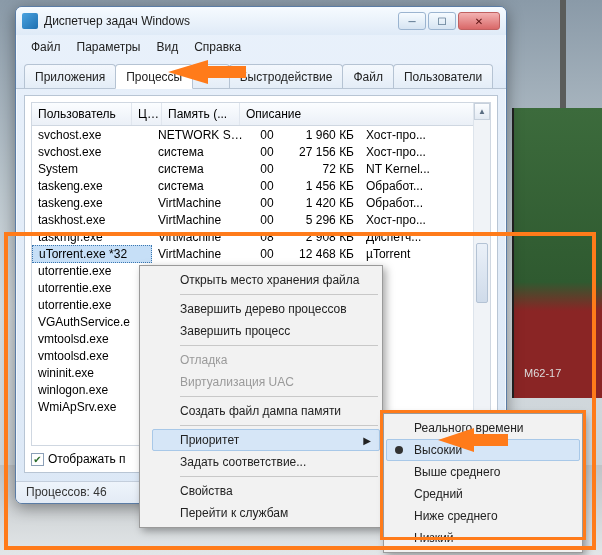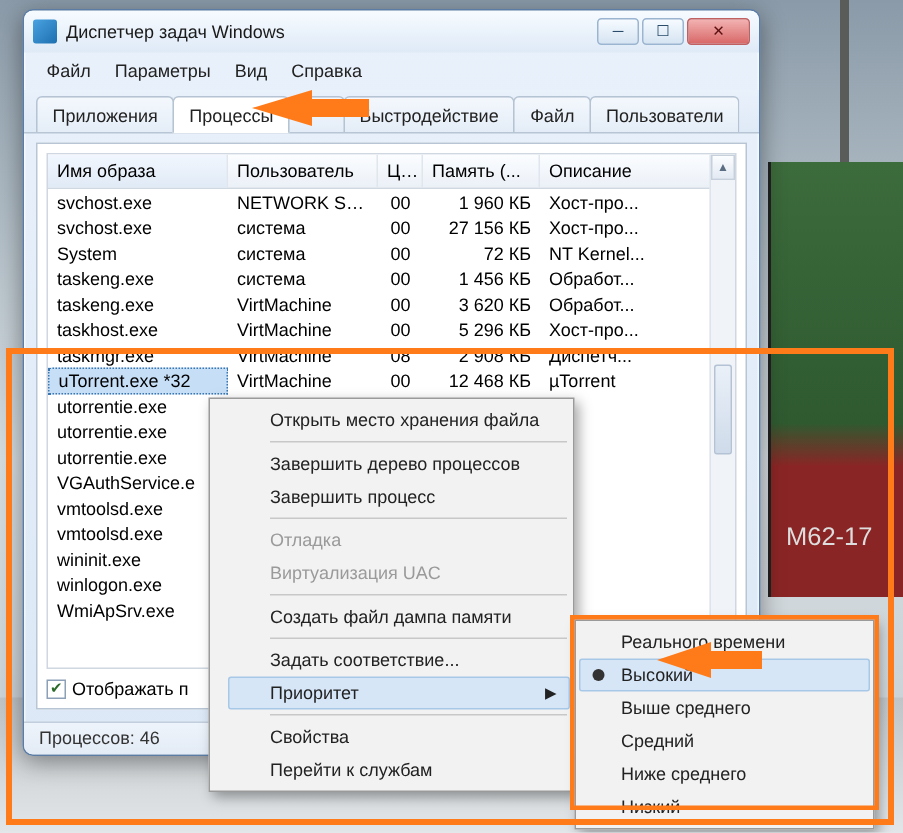--- a/index.html
+++ b/index.html
@@ -11,21 +11,21 @@
     font-size: 12px;
     background: linear-gradient(180deg, #8a9aa8 0%, #bcc7ce 35%, #d5dce0 55%, #c8cfd4 100%);
     overflow: hidden;
     position: relative;
   }
   
   .bg-pole { position:absolute; width:6px; background:#5a5c5a; }
   .bg-train { position:absolute; right:0; top:108px; width:90px; height:290px;
     background: linear-gradient(180deg,#3c6b3c 0%, #2f5a30 60%, #8a2525 70%, #8a2525 100%);
     border-left:2px solid #222;}
-  .bg-train .marking { position:absolute; bottom:30px; left:10px; color:#ddd; font-size:17px;}
+  .bg-train .marking { position:absolute; bottom:19px; left:10px; color:#ddd; font-size:11px;}
   .bg-ground { position:absolute; left:0; right:0; bottom:0; height:90px;
     background:linear-gradient(180deg,#c0c4c7,#e2e6e8);}
   
   .annot-box-outer {
     position:absolute; left:4px; top:232px; width:592px; height:318px;
     border:4px solid #ff7b1a; pointer-events:none; z-index:60;
   }
   .annot-box-inner {
     position:absolute; left:380px; top:410px; width:206px; height:130px;
     border:3px solid #ff7b1a; pointer-events:none; z-index:60;
@@ -146,21 +146,20 @@
     <div class="tab">Приложения</div>
     <div class="tab active">Процессы</div>
     <div class="tab obscured">бы</div>
     <div class="tab">Быстродействие</div>
     <div class="tab">Файл</div>
     <div class="tab">Пользователи</div>
   </div>
   <div class="client">
     <div class="listview">
       <div class="lv-head">
-        <div class="col h0 sorted">Имя образа</div>
         <div class="col h1">Пользователь</div>
         <div class="col h2">ЦП</div>
         <div class="col h3">Память (...</div>
         <div class="col h4">Описание</div>
       </div>
       <div class="lv-body" id="lv-body">
           <div class="row">
             <div class="cell c0">svchost.exe</div>
             <div class="cell c1">NETWORK SE...</div>
             <div class="cell c2">00</div>
@@ -185,21 +184,21 @@
             <div class="cell c0">taskeng.exe</div>
             <div class="cell c1">система</div>
             <div class="cell c2">00</div>
             <div class="cell c3">1 456 КБ</div>
             <div class="cell c4">Обработ...</div>
           </div>
           <div class="row">
             <div class="cell c0">taskeng.exe</div>
             <div class="cell c1">VirtMachine</div>
             <div class="cell c2">00</div>
-            <div class="cell c3">3 620 КБ</div>
+            <div class="cell c3">1 420 КБ</div>
             <div class="cell c4">Обработ...</div>
           </div>
           <div class="row">
             <div class="cell c0">taskhost.exe</div>
             <div class="cell c1">VirtMachine</div>
             <div class="cell c2">00</div>
             <div class="cell c3">5 296 КБ</div>
             <div class="cell c4">Хост-про...</div>
           </div>
           <div class="row">
@@ -302,22 +301,22 @@
     <div class="mi">Открыть место хранения файла</div>
     <div class="sep"></div>
     <div class="mi">Завершить дерево процессов</div>
     <div class="mi">Завершить процесс</div>
     <div class="sep"></div>
     <div class="mi disabled">Отладка</div>
     <div class="mi disabled">Виртуализация UAC</div>
     <div class="sep"></div>
     <div class="mi">Создать файл дампа памяти</div>
     <div class="sep"></div>
+    <div class="mi highlight">Приоритет<span class="arrow-r">▶</span></div>
     <div class="mi">Задать соответствие...</div>
-    <div class="mi highlight">Приоритет<span class="arrow-r">▶</span></div>
     <div class="sep"></div>
     <div class="mi">Свойства</div>
     <div class="mi">Перейти к службам</div>
   </div>
 
 <div class="ctxmenu" id="ctx2" style="left:383px; top:413px; width:200px;">
     <div class="mi">Реального времени</div>
     <div class="mi highlight">Высокий<span class="radio"></span></div>
     <div class="mi">Выше среднего</div>
     <div class="mi">Средний</div>

